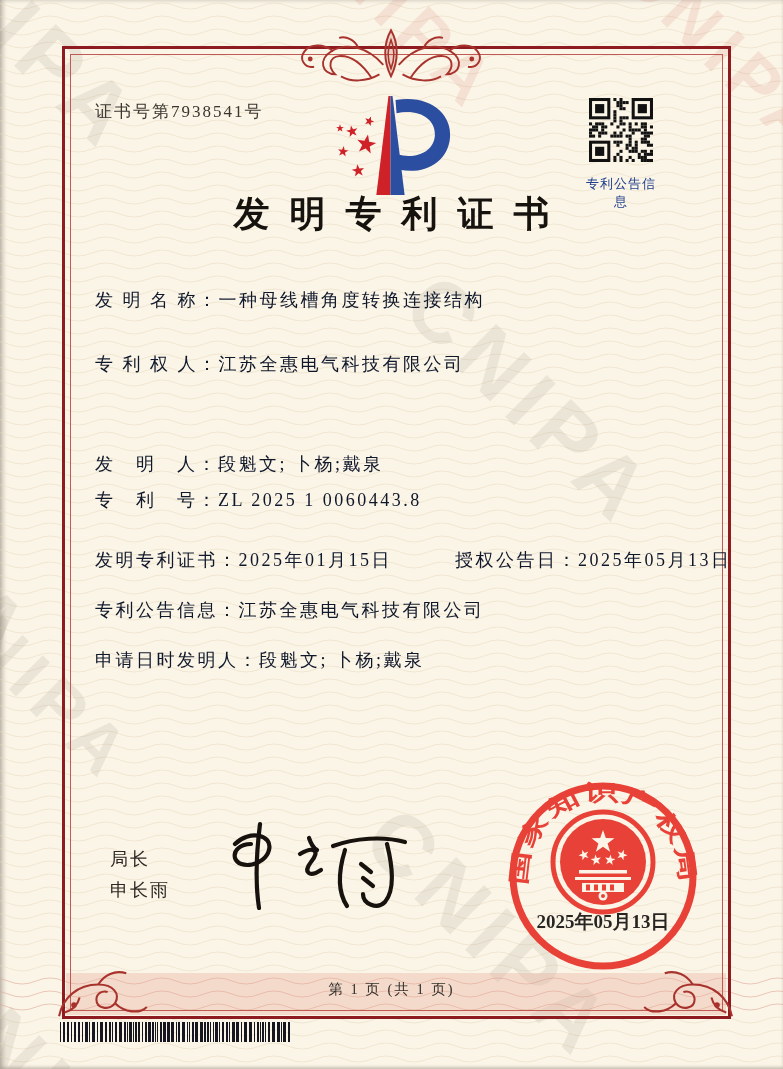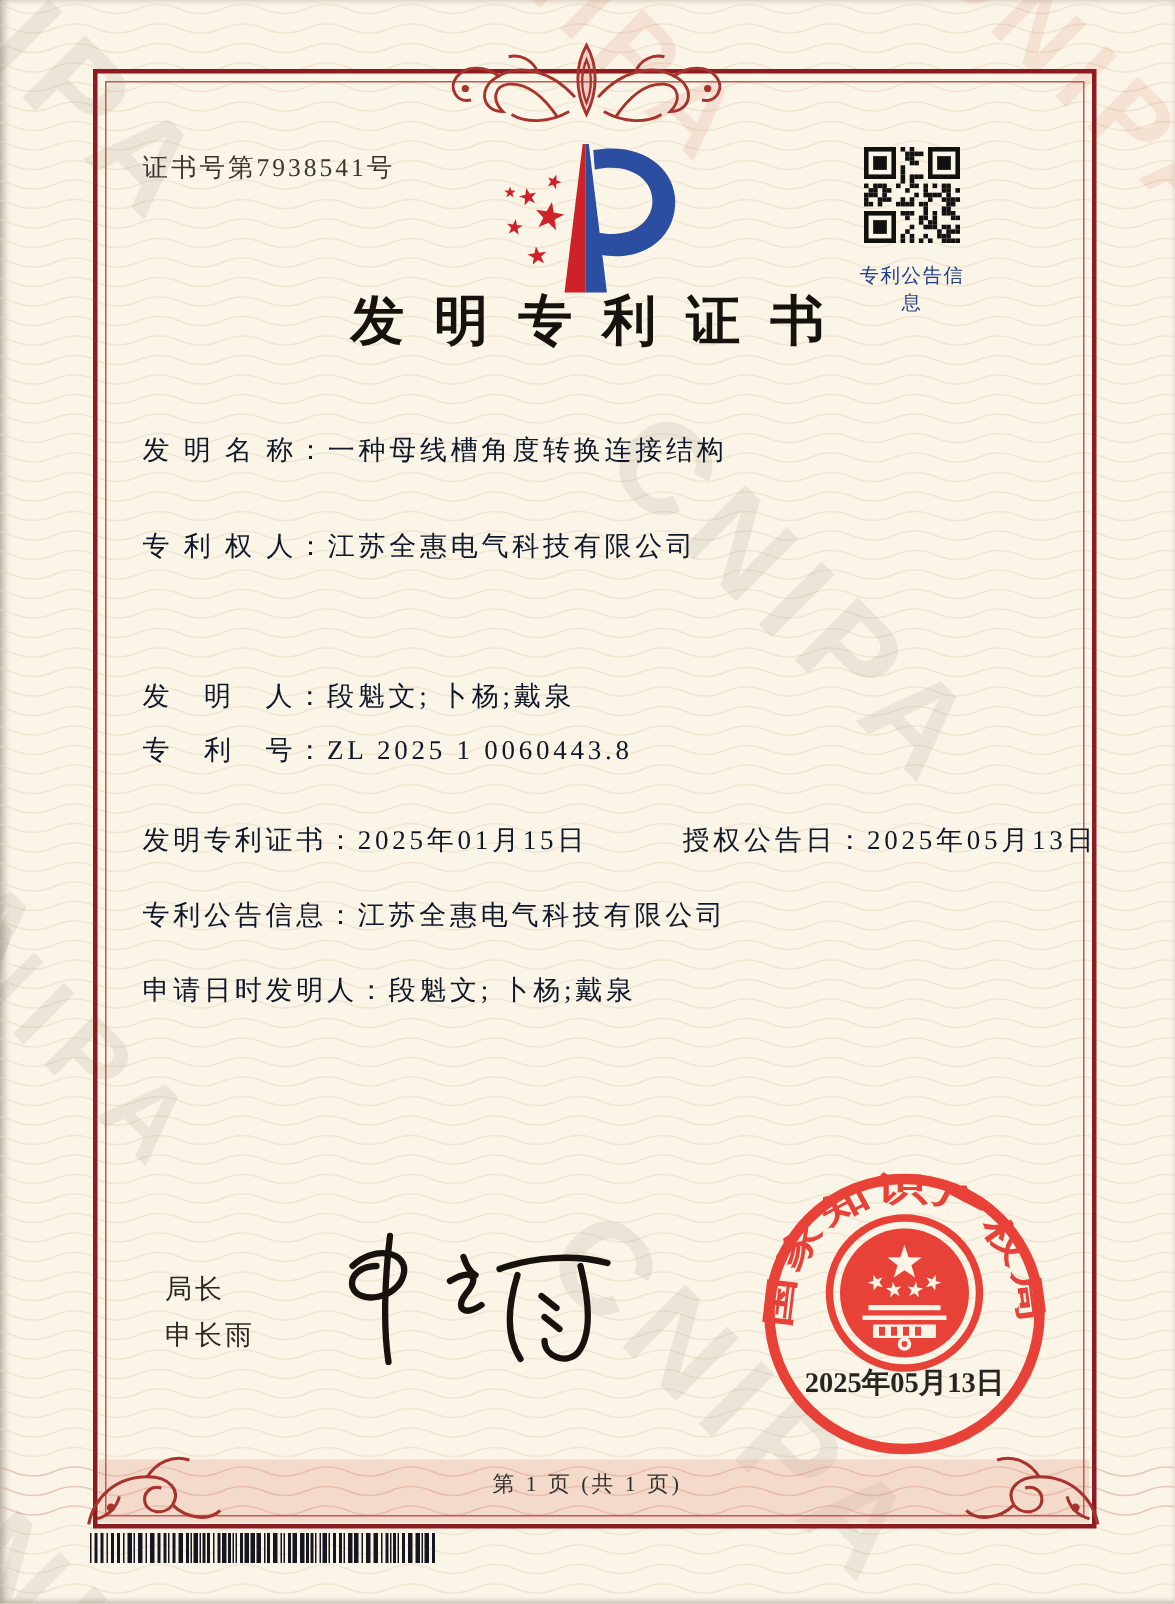--- a/index.html
+++ b/index.html
@@ -16,21 +16,21 @@
   .frame-inner{position:absolute;left:70px;top:54px;right:60px;bottom:58px;
       border:1px solid #c05a55;z-index:2;}
   .band{position:absolute;left:66px;top:973px;width:660px;height:42px;
       background:rgba(233,168,152,.35);z-index:1;}
   .crest{position:absolute;left:266px;top:20px;width:250px;height:78px;z-index:3;}
   .flourish{position:absolute;top:964px;width:100px;height:56px;z-index:3;}
   .flourish.left{left:52px;}
   .flourish.right{right:44px;transform:scaleX(-1);}
   .cert-no{position:absolute;left:95px;top:100px;font-size:17px;letter-spacing:2px;color:#3a352f;z-index:3;}
   .logo{position:absolute;left:325px;top:92px;width:135px;height:106px;z-index:3;}
-  .qr-block{position:absolute;left:568px;top:98px;width:80px;text-align:center;z-index:3;}
+  .qr-block{position:absolute;left:581px;top:98px;width:80px;text-align:center;z-index:3;}
   #qr{width:64px;height:64px;display:block;margin:0 auto;}
   .qr-caption{margin-top:13px;font-size:13px;color:#1f3e8c;letter-spacing:1px;}
   .title{position:absolute;left:0;right:0;top:190px;text-align:center;font-size:36px;
       font-weight:bold;letter-spacing:20px;text-indent:20px;color:#16130f;z-index:3;}
   .row{position:absolute;left:95px;right:60px;font-size:18px;letter-spacing:2.5px;
       color:#0f172a;z-index:3;white-space:nowrap;}
   .row .col-right{position:absolute;left:360px;top:0;}
   .statement{position:absolute;left:92px;right:90px;top:718px;font-size:15.5px;line-height:29px;
       color:#3d332a;text-align:justify;text-indent:2em;letter-spacing:1.5px;z-index:3;}
   .signer-title{position:absolute;left:110px;top:847px;font-size:18px;color:#2c2823;z-index:3;letter-spacing:2px;}

